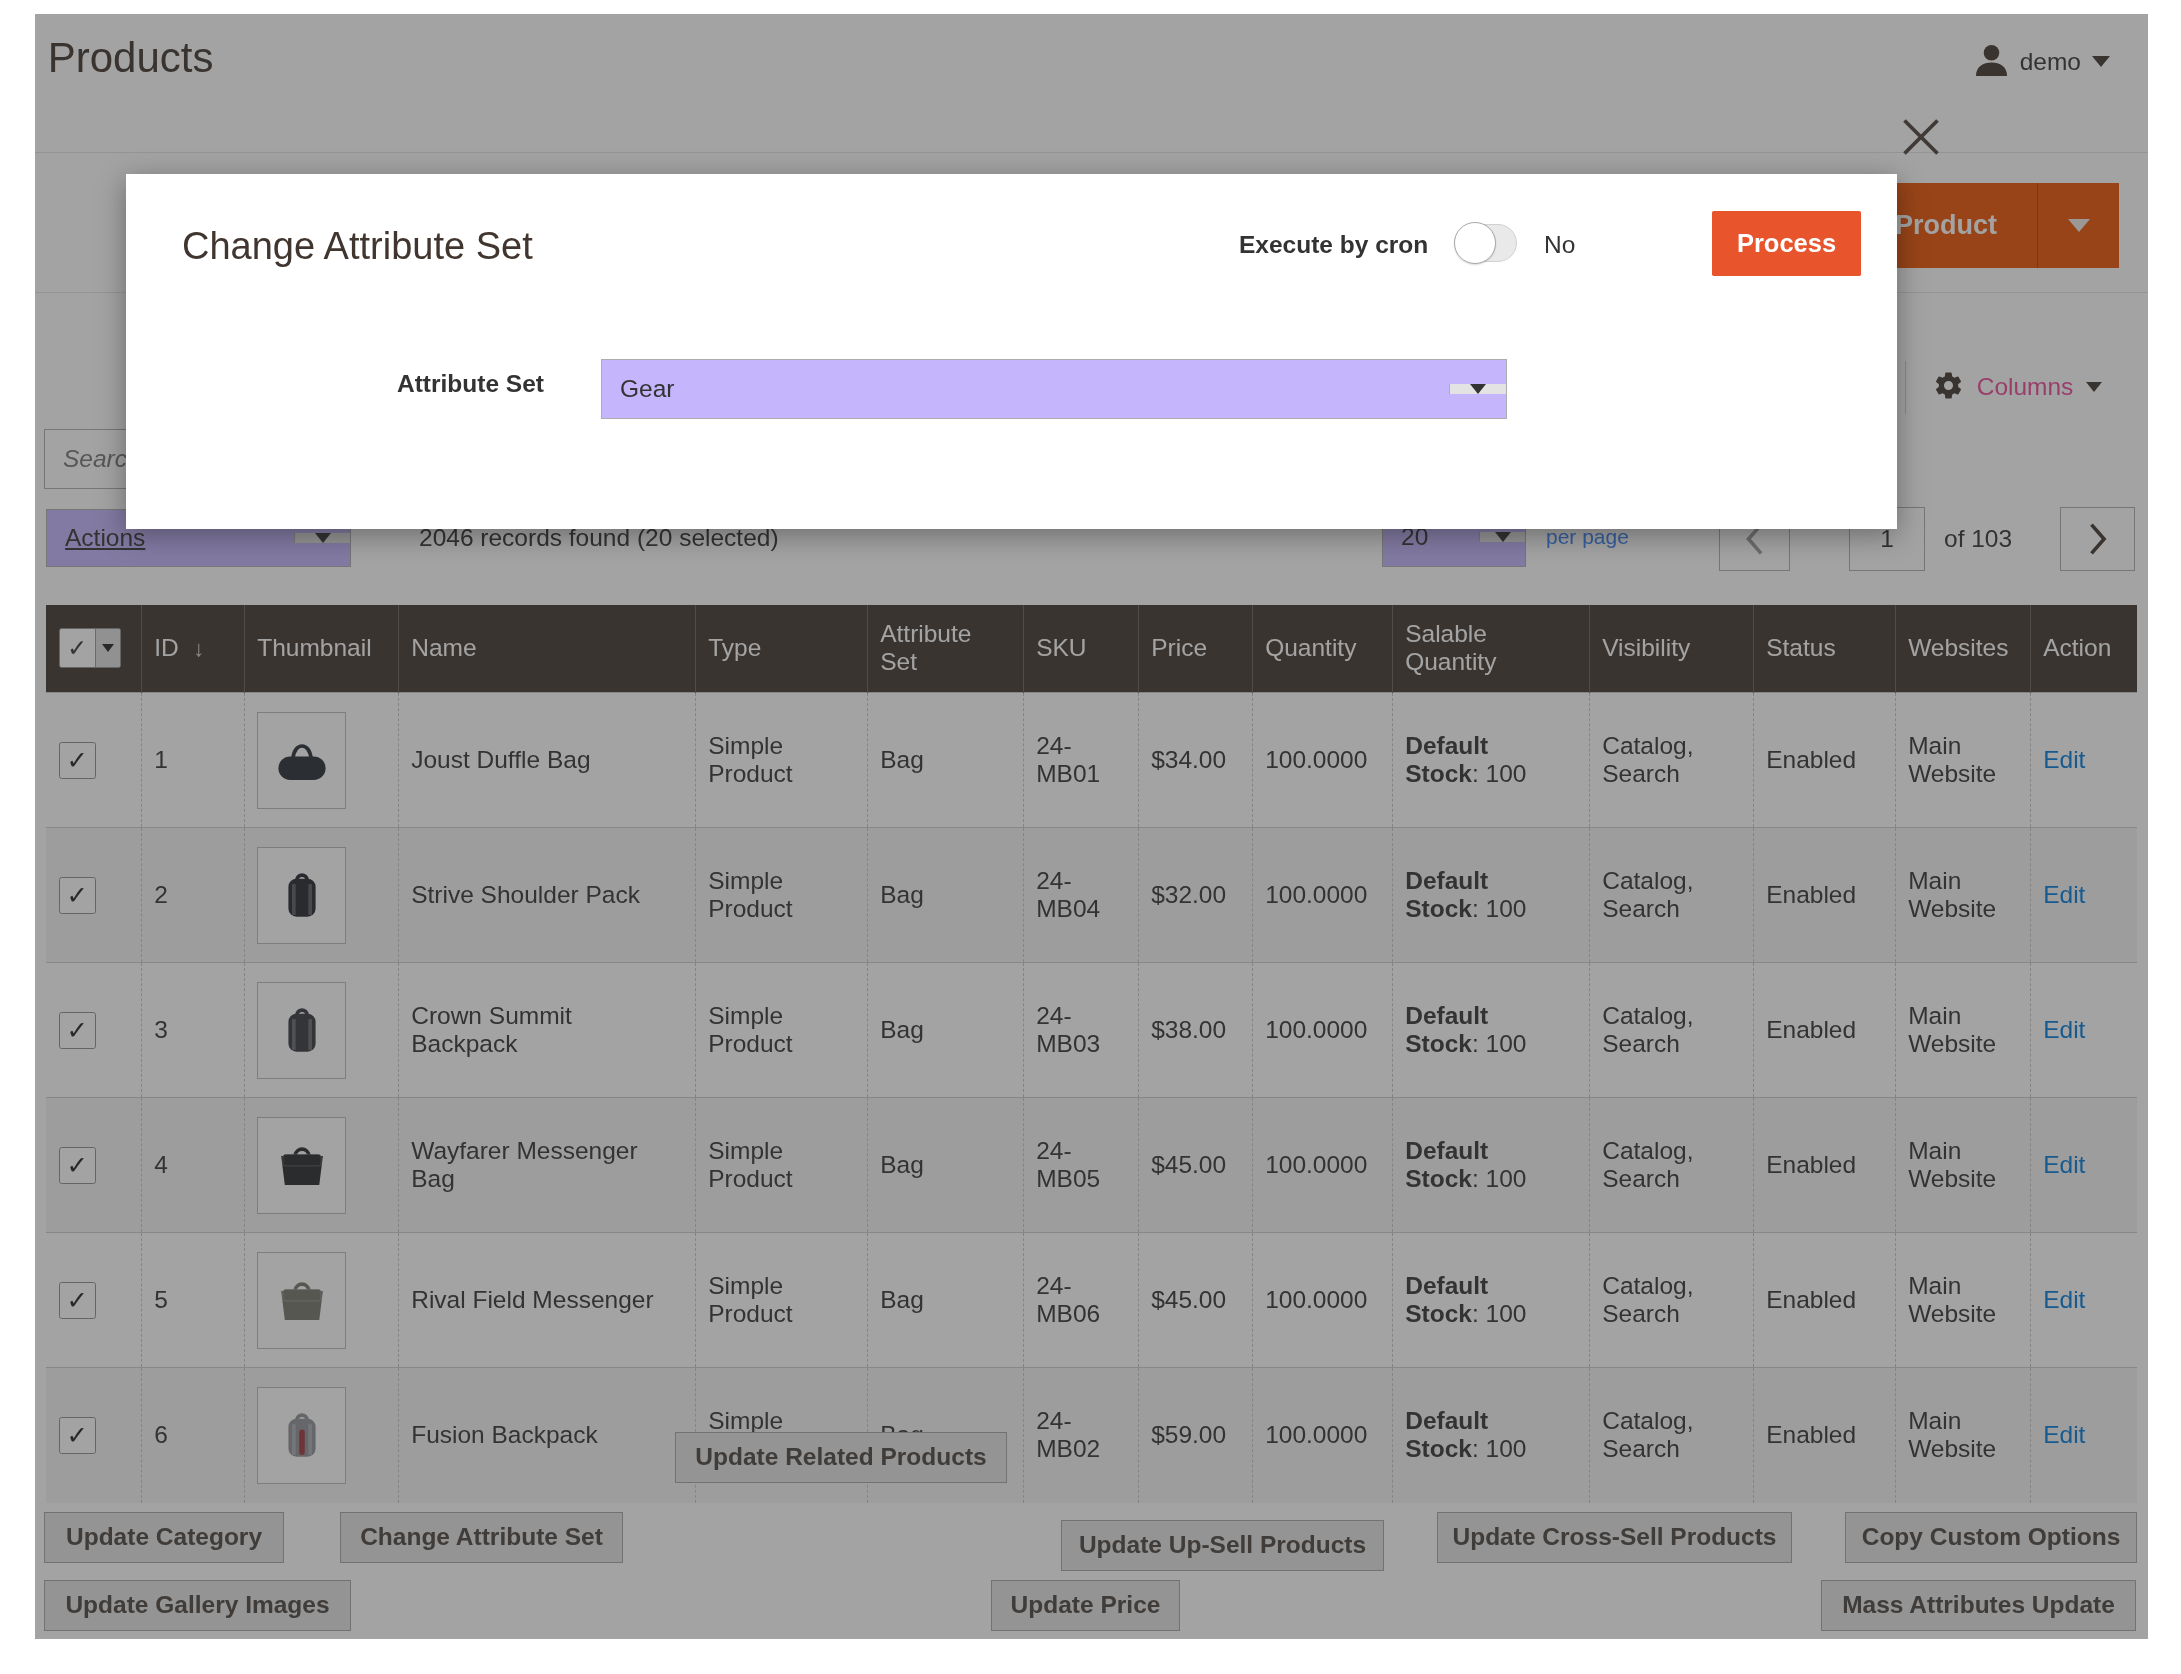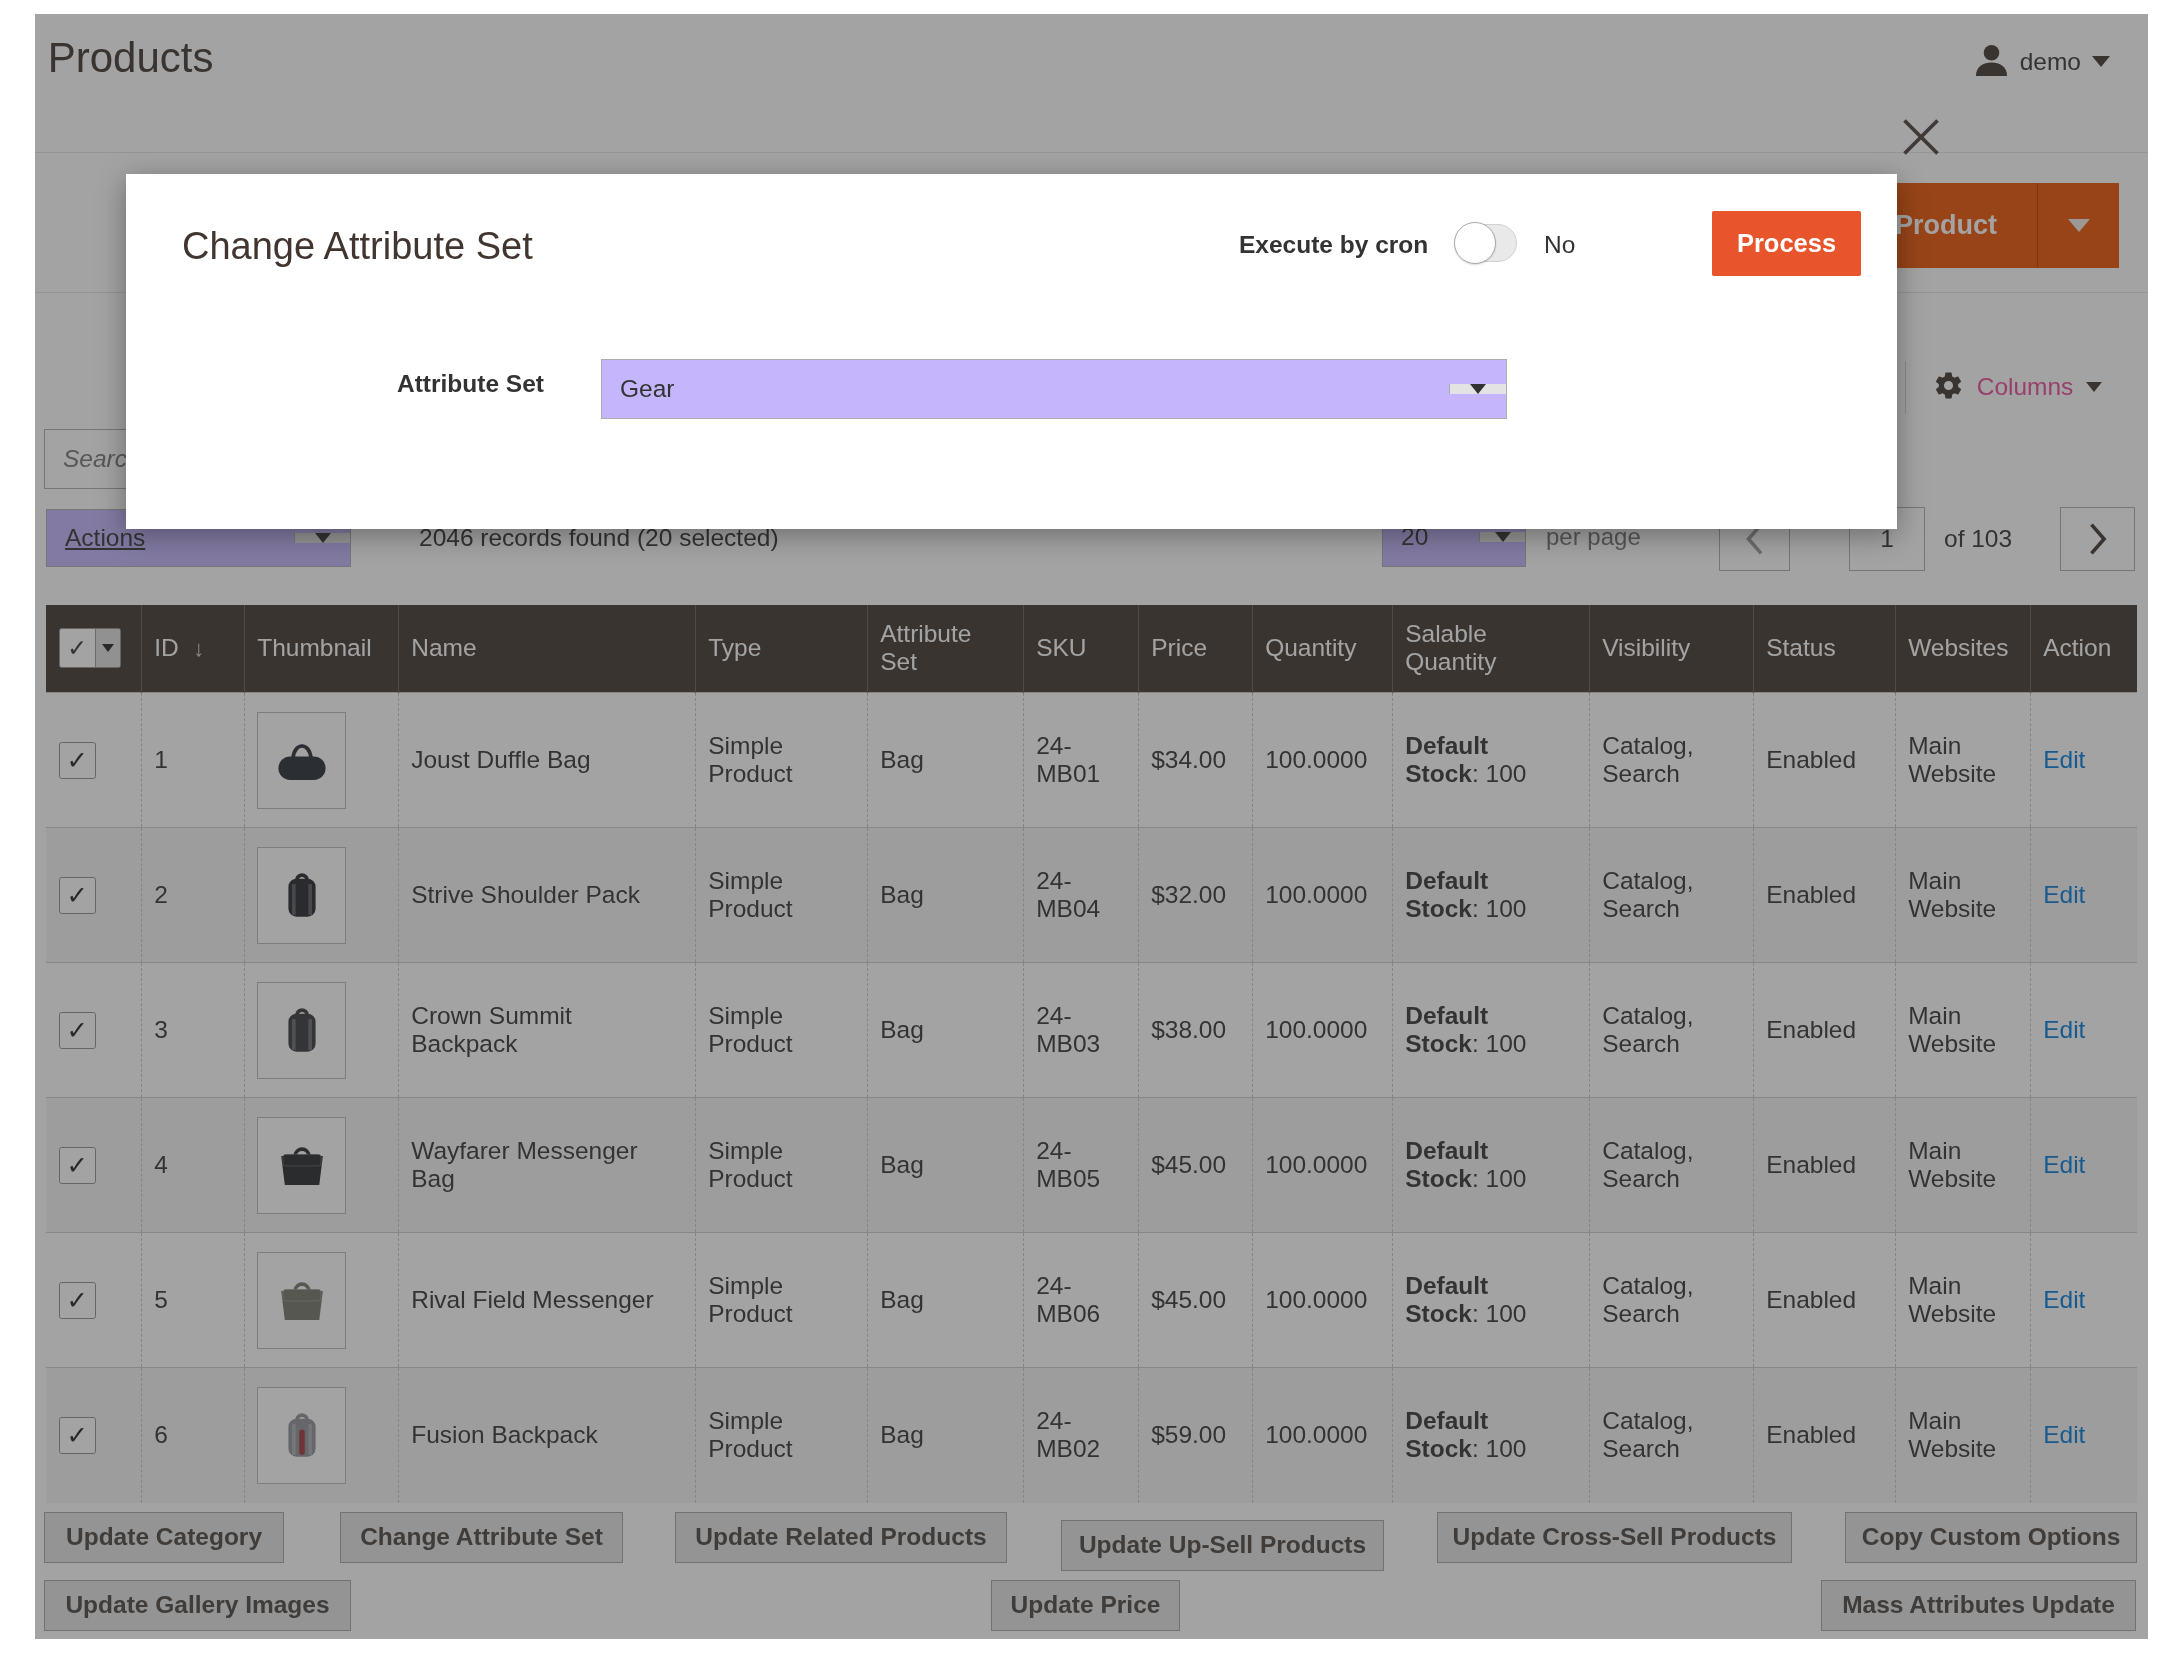--- a/index.html
+++ b/index.html
@@ -34,21 +34,21 @@
   .search-box input{width:100%;height:100%;border:0;outline:0;background:transparent;font-family:inherit;font-style:italic;font-size:24.5px;color:#808080;padding:0 0 0 18px;box-sizing:border-box;}
   .select-like{background:#c4b5fd;border:0.9px solid #adadad;box-sizing:border-box;display:flex;align-items:center;cursor:pointer;}
   .select-like .val{flex:1;display:flex;align-items:center;padding-left:18px;font-size:24.5px;color:#333;}
   .select-like .arrow{display:flex;align-items:center;justify-content:center;background:#e3e3e3;border-left:0.9px solid #adadad;}
   .select-like .arrow .caret{border-left-width:8.2px;border-right-width:8.2px;border-top-width:10px;border-top-color:#333;}
   .actions-select{position:absolute;left:11px;top:495px;width:305px;height:58px;text-decoration:underline;}
   .actions-select .arrow{width:55px;}
   .records{position:absolute;left:384px;top:495px;height:58px;display:flex;align-items:center;font-size:24.5px;color:#333;}
   .perpage-select{position:absolute;left:1347px;top:493px;width:144px;height:60px;}
   .perpage-select .arrow{width:45px;}
-  .perpage-label{position:absolute;left:1511px;top:493px;height:60px;display:flex;align-items:center;font-size:24px;color:#737373;}
+  .perpage-label{position:absolute;left:1511px;top:493px;height:60px;display:flex;align-items:center;font-size:21px;color:#3b82f6;}
   .pg-btn{position:absolute;top:493px;height:64px;border:0.9px solid #adadad;background:#fff;display:flex;align-items:center;justify-content:center;box-sizing:border-box;cursor:pointer;}
   .pg-prev{left:1684px;width:71px;}
   .pg-next{left:2025px;width:75px;}
   .page-input{position:absolute;left:1814px;top:493px;width:76px;height:64px;border:0.9px solid #adadad;background:#fff;box-sizing:border-box;text-align:center;font-size:24.5px;color:#333;font-family:inherit;}
   .pg-of{position:absolute;left:1909px;top:493px;height:64px;display:flex;align-items:center;font-size:24.5px;color:#333;}
 
   
   .grid-wrap{position:absolute;left:11px;top:591px;width:2091px;height:902px;overflow:hidden;}
   table.grid{border-collapse:collapse;table-layout:fixed;width:2091px;}
   table.grid th{background:#41362f;color:#fff;font-weight:400;font-size:24.5px;text-align:left;vertical-align:middle;padding:12.7px;border-right:0.9px solid #6a6059;height:88px;box-sizing:border-box;}
@@ -373,21 +373,21 @@
     <td>Main Website</td>
     <td><a class="edit-link">Edit</a></td>
           </tr>
         </tbody>
     </table>
   </div>
 
   <div id="bulk-row1">
       <div class="bulk-btn" style="left: 9px; top: 1498px; width: 240px;">Update Category</div>
       <div class="bulk-btn" style="left: 305px; top: 1498px; width: 283px;">Change Attribute Set</div>
-      <div class="bulk-btn" style="left: 640px; top: 1498px; width: 332px;">Update Related Products</div>
+      <div class="bulk-btn" style="left: 640px; top: 1418px; width: 332px;">Update Related Products</div>
       <div class="bulk-btn" style="left: 1026px; top: 1498px; width: 323px; margin-top: 8px;">Update Up-Sell Products</div>
       <div class="bulk-btn" style="left: 1402px; top: 1498px; width: 355px;">Update Cross-Sell Products</div>
       <div class="bulk-btn" style="left: 1810px; top: 1498px; width: 292px;">Copy Custom Options</div>
     </div>
   <div id="bulk-row2">
       <div class="bulk-btn" style="left: 9px; top: 1566px; width: 307px;">Update Gallery Images</div>
       <div class="bulk-btn" style="left: 956px; top: 1566px; width: 189px; text-align: right;">Update Price</div>
       <div class="bulk-btn" style="left: 1786px; top: 1566px; width: 315px;">Mass Attributes Update</div>
     </div>
 

